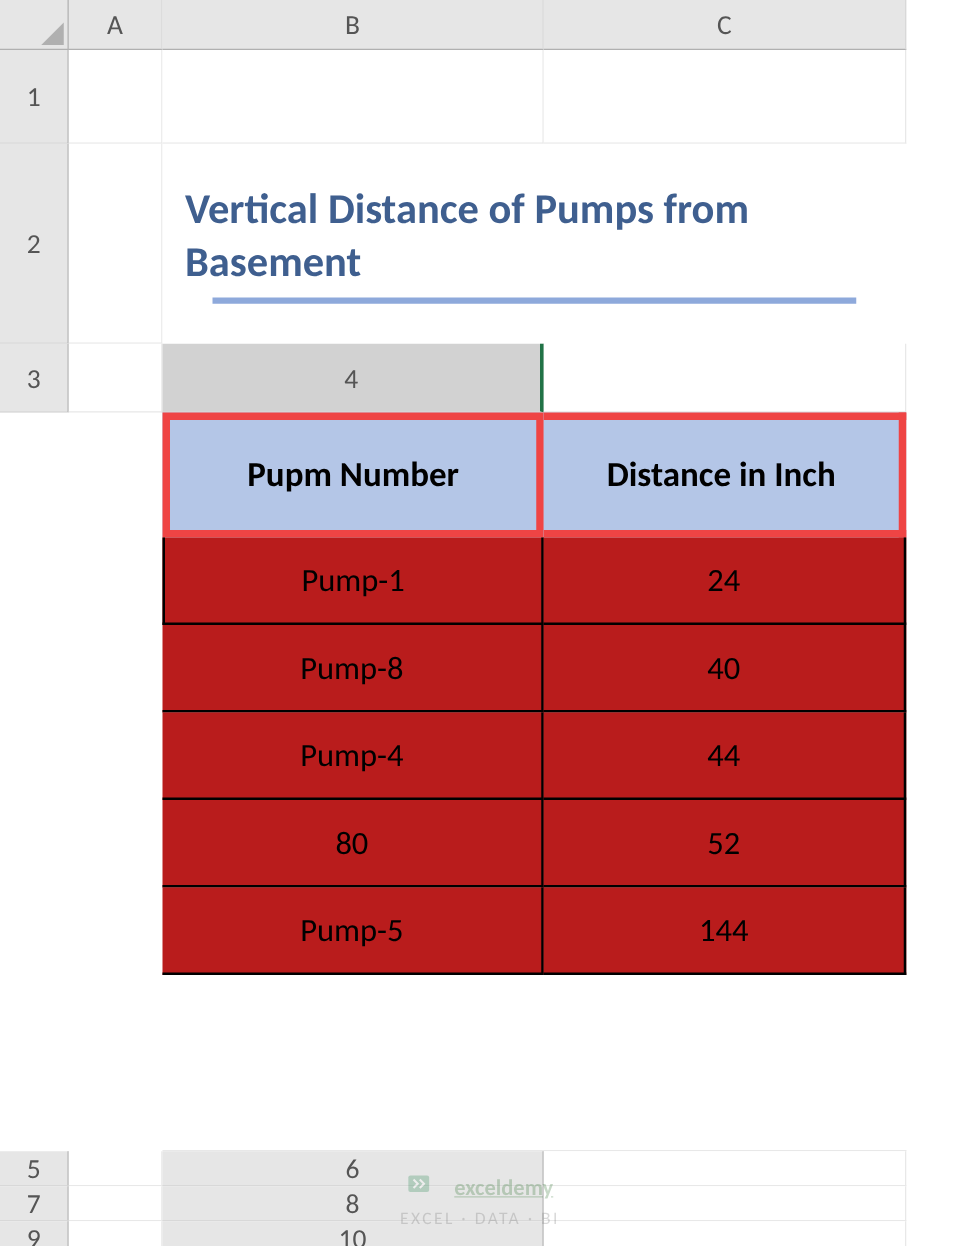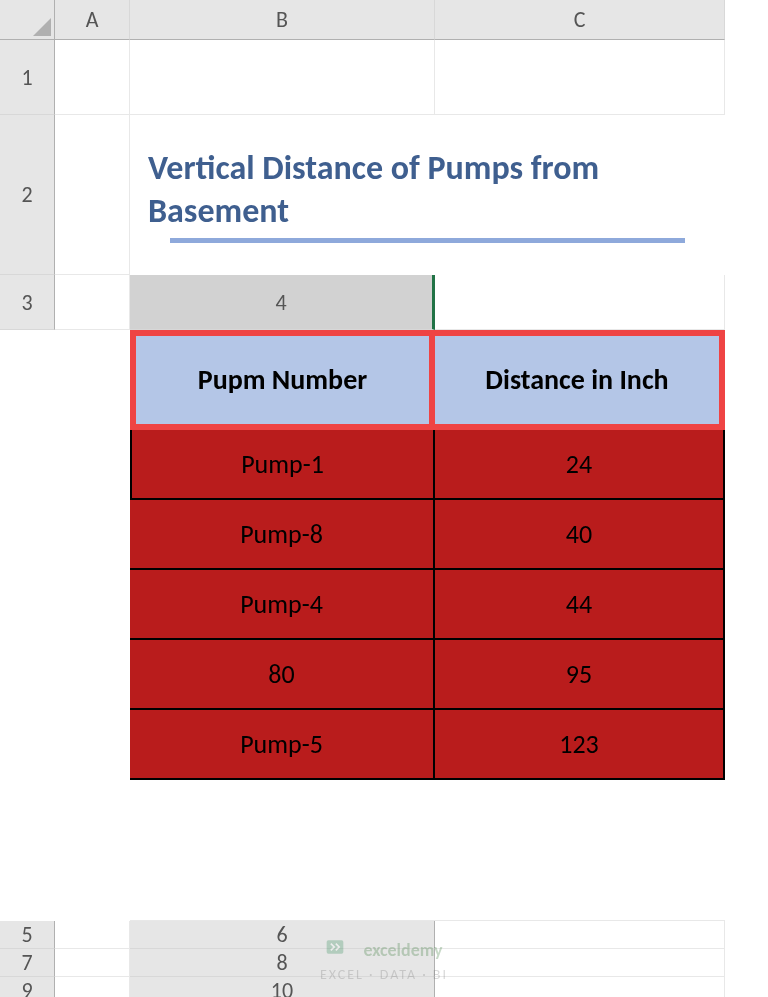--- a/index.html
+++ b/index.html
@@ -108,21 +108,21 @@
     left: 50%;
     transform: translateX(-50%);
     opacity: 0.28;
     font-size: 18px;
     color: #444;
     display: flex;
     align-items: center;
     gap: 6px;
     flex-direction: column;
   }
-  .watermark .brand { display:flex; align-items:center; gap:18px; font-weight:600; color:#3a7a3a; }
+  .watermark .brand { display:flex; align-items:center; gap:18px; font-weight:600; color:#3a7a3a;text-decoration:underline; }
   .watermark .brand svg { width:20px; height:20px; }
   .watermark .sub { font-size:14px; letter-spacing:2px; color:#777; margin-top:-2px;}
 </style>
 </head>
 <body>
 
 <div class="sheet">
   <div class="corner"></div>
   <div class="colhead">A</div>
   <div class="colhead">B</div>
@@ -169,23 +169,23 @@
     <div class="th">Pupm Number</div>
     <div class="th">Distance in Inch</div>
 
     <div class="td">Pump-1</div>
     <div class="td">24</div>
     <div class="td">Pump-8</div>
     <div class="td">40</div>
     <div class="td">Pump-4</div>
     <div class="td">44</div>
     <div class="td">80</div>
-    <div class="td">95</div>
+    <div class="td">52</div>
     <div class="td">Pump-5</div>
-    <div class="td">123</div>
+    <div class="td">144</div>
   </div>
 </div>
 
 <div class="watermark">
   <div class="brand">
     <span>
       <svg viewBox="0 0 24 24">
           <rect x="2" y="4" width="20" height="16" rx="2" fill="#2e8b57"></rect>
           <path d="M7 8l4 4-4 4M13 8l4 4-4 4" stroke="#fff" stroke-width="2" fill="none"></path>
         </svg>

